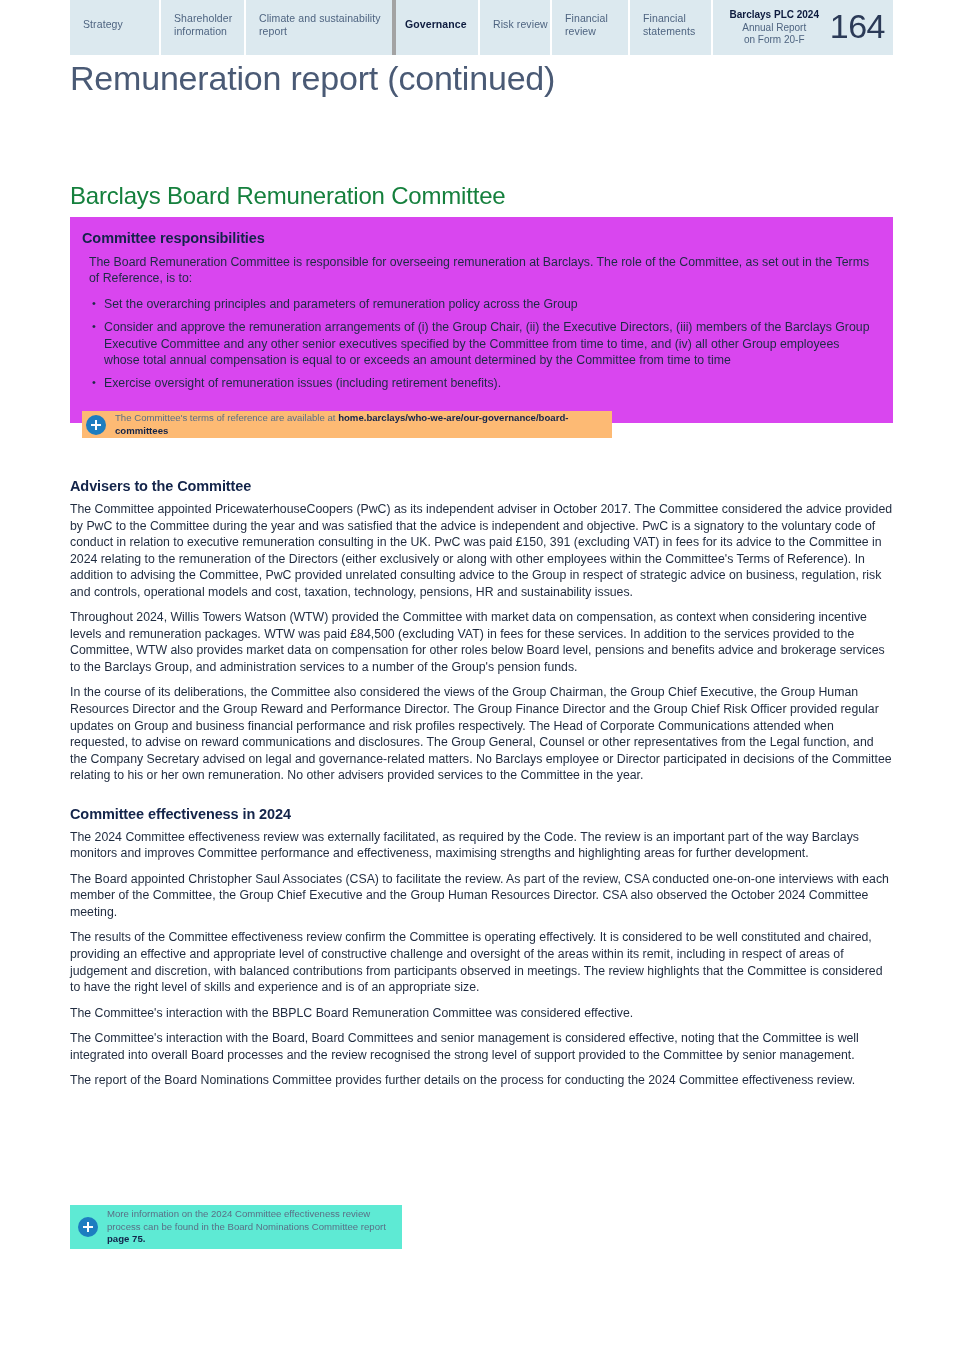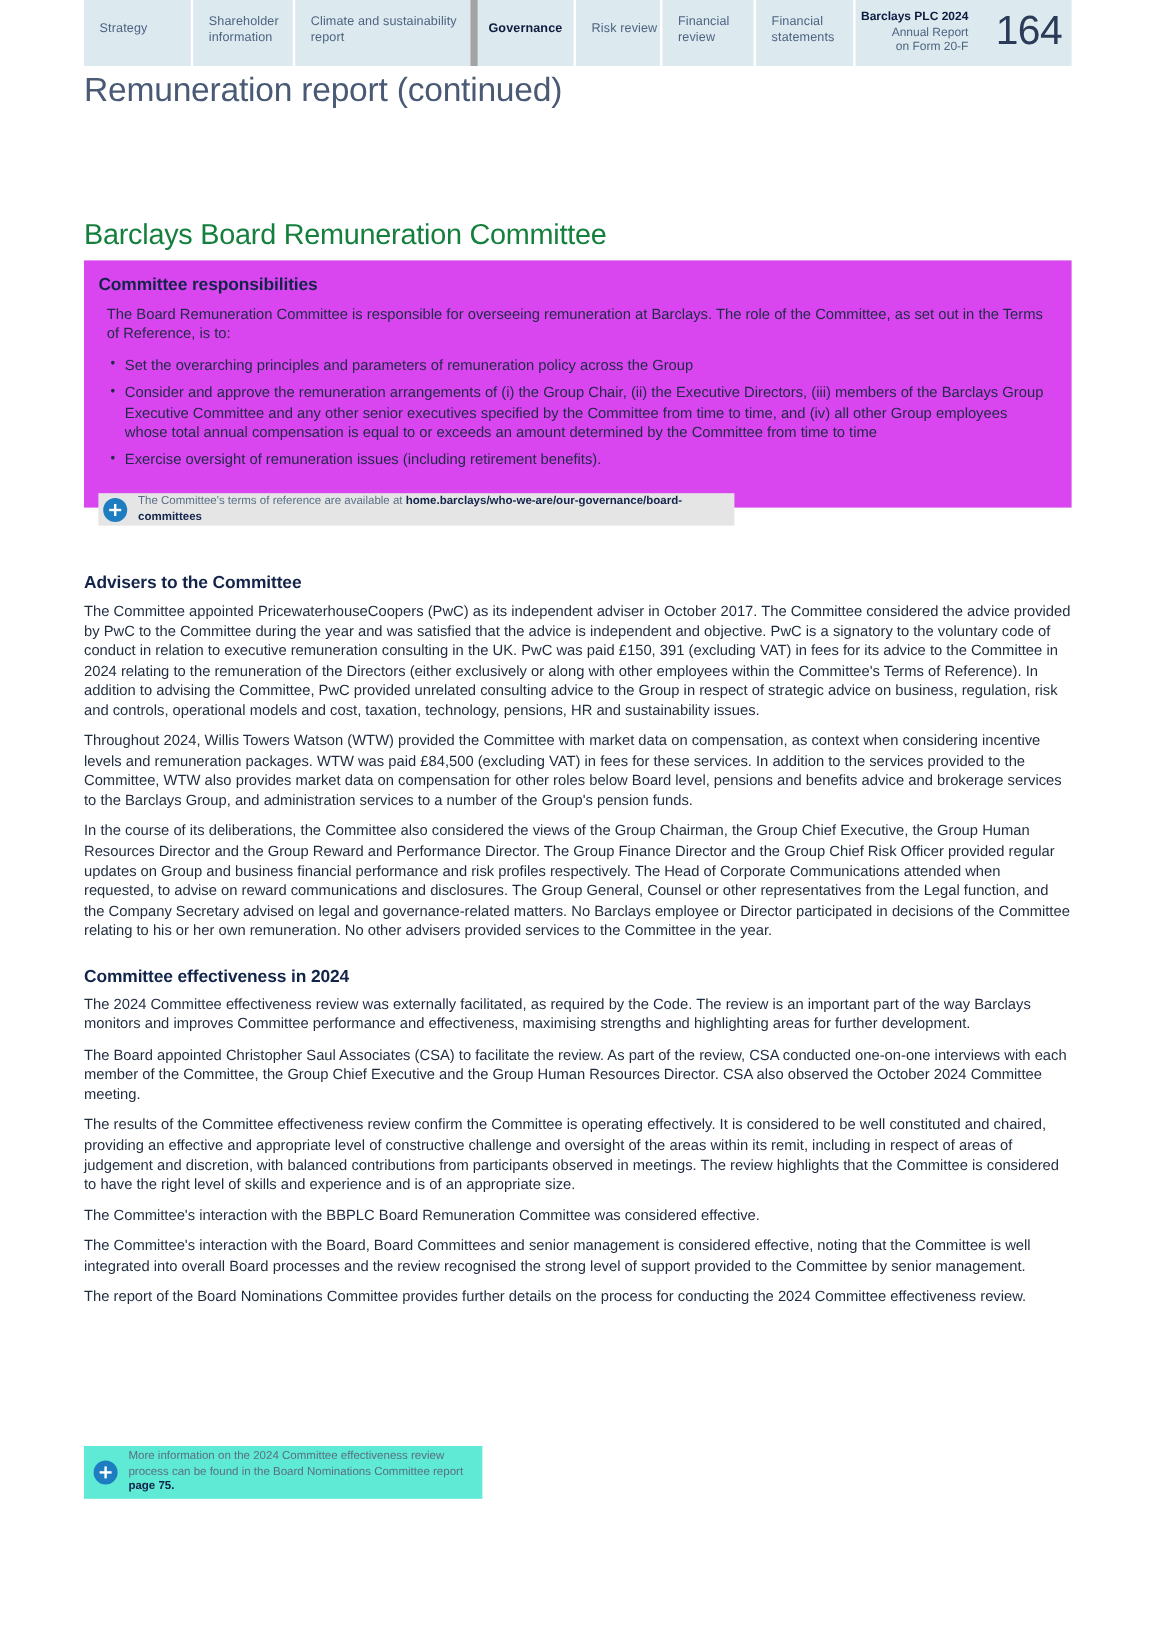--- a/index.html
+++ b/index.html
@@ -43,42 +43,42 @@
   }
   .nav-tab:last-of-type { border-right: none; }
   .nav-tab .tab-label {
     font-size: 10.5px;
     line-height: 13px;
     color: #4e6480;
     letter-spacing: 0.1px;
     padding-bottom: 6px;
   }
   .nav-tab.active {
-    border-left: 6px solid #a3a3a3;
+    border-left: 4px solid #a3a3a3;
     padding-left: 9px;
     margin-left: -2px;
   }
   .nav-tab.active .tab-label {
     color: #0d1b3e;
     font-weight: bold;
   }
   .w-strategy     { width: 91px; }
   .w-shareholder  { width: 85px; }
   .w-climate      { width: 148px; }
   .w-governance   { width: 88px; }
   .w-risk         { width: 72px; }
   .w-finreview    { width: 78px; }
   .w-finstate     { width: 83px; }
   .w-spacer       { flex: 1 1 auto; border-right: none; }
 
   .report-block {
     position: absolute;
-    right: 86px;
+    right: 74px;
     top: 9px;
-    text-align: right;
+    text-align: center;
   }
   .report-block .rl {
     font-size: 10px;
     line-height: 12.5px;
     color: #4e6480;
     white-space: nowrap;
   }
   .report-block .rl.bold {
     font-weight: bold;
     color: #0d1b3e;
@@ -93,21 +93,21 @@
     color: #2b3a57;
     font-weight: 300;
     letter-spacing: -0.5px;
   }
 
   
   .doc-title {
     position: absolute;
     left: 70px;
     top: 59px;
-    font-size: 28px;
+    font-size: 34px;
     font-weight: 300;
     color: #4a5a75;
     letter-spacing: -0.2px;
   }
   .section-title {
     position: absolute;
     left: 70px;
     top: 182px;
     font-size: 24px;
     font-weight: 300;
@@ -159,21 +159,21 @@
     left: 10px;
     top: -1px;
     font-size: 11px;
     color: #1d2b45;
   }
 
   
   .callout {
     display: flex;
     align-items: center;
-    background: #e5e5e5;
+    background: #fdba74;
     box-sizing: border-box;
   }
   .callout-top {
     position: absolute;
     left: 82px;
     top: 411px;
     width: 530px;
     height: 27px;
     padding: 0 8px 0 4px;
   }

